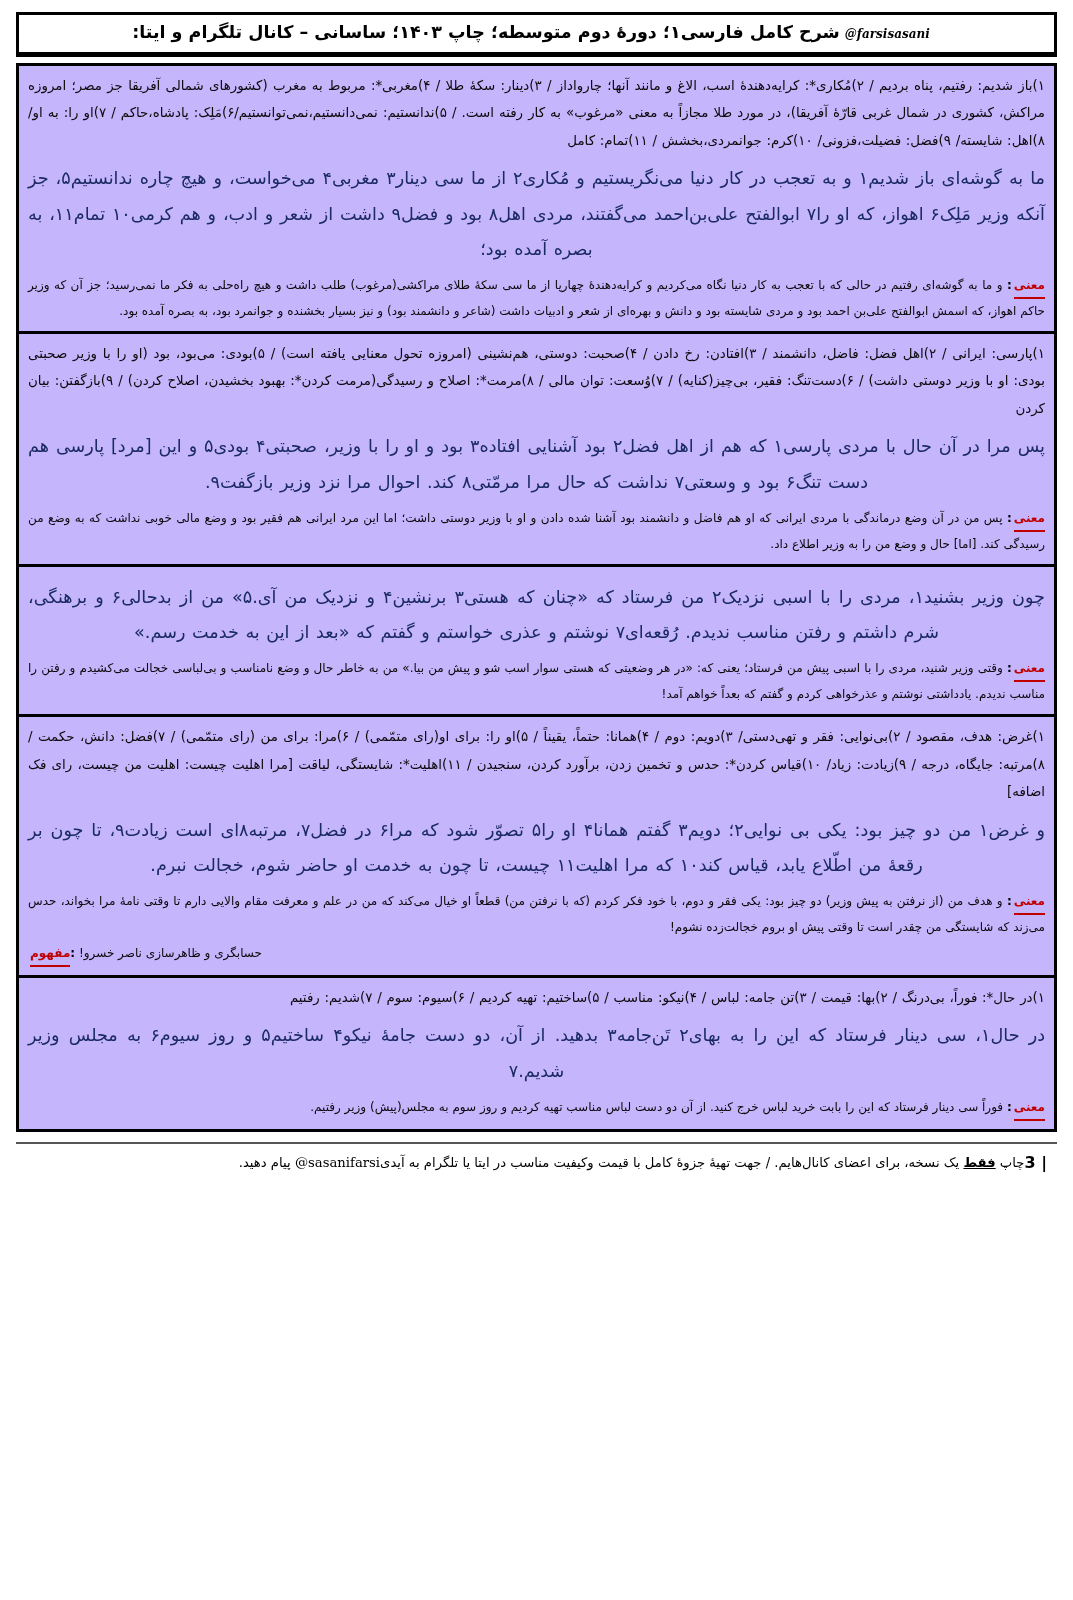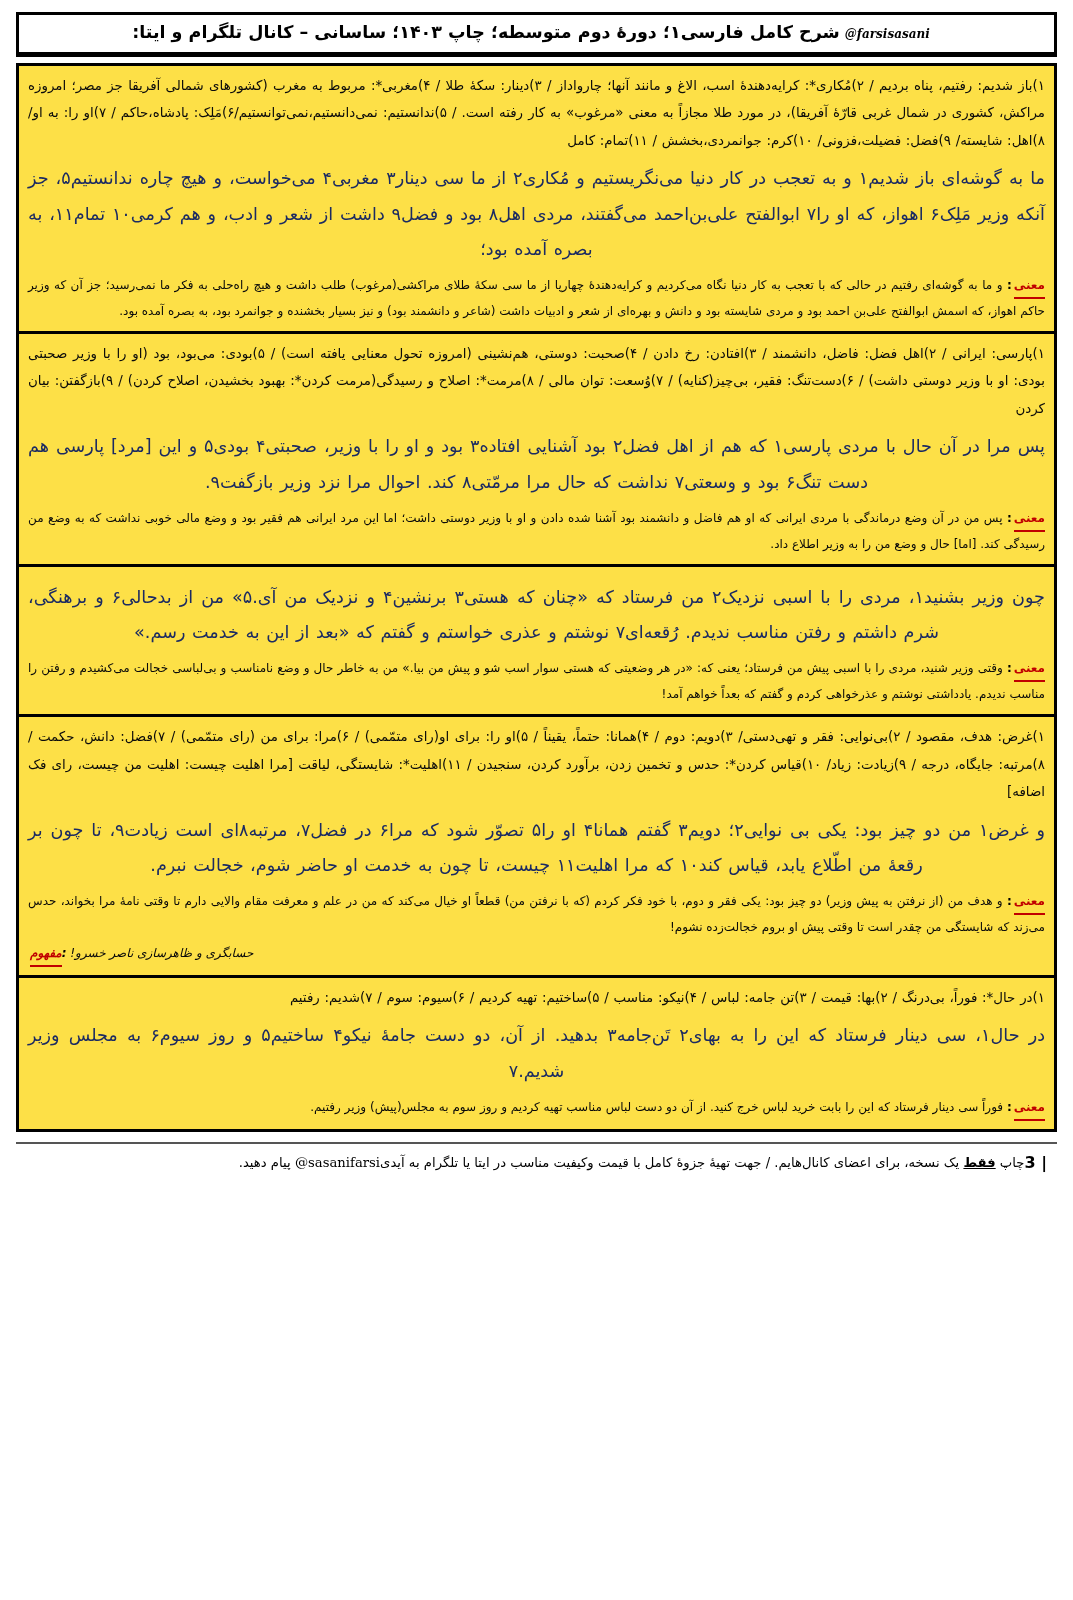--- a/index.html
+++ b/index.html
@@ -48,21 +48,21 @@
     unicode-bidi: embed;
     display: inline-block;
     margin-right: 11px;
     vertical-align: baseline;
   }
 
   
   .doc-frame {
     border: 3px solid #000;
     margin: 0 4px;
-    background: #fde047;
+    background: #c4b5fd;
   }
   .lesson {
     border-bottom: 3px solid #000;
     padding: 6px 9px 8px 9px;
   }
   .lesson:last-child { border-bottom: none; }
 
   
   .gloss {
     font-size: 13.4px;
@@ -168,21 +168,21 @@
       </div>
     </section>
 
     <section class="lesson">
       <div class="gloss">۱)غرض: هدف، مقصود / ۲)بی‌نوایی: فقر و تهی‌دستی/ ۳)دویم: دوم / ۴)همانا: حتماً، یقیناً / ۵)او را: برای او(رای متمّمی) / ۶)مرا: برای من (رای متمّمی) / ۷)فضل: دانش، حکمت / ۸)مرتبه: جایگاه، درجه / ۹)زیادت: زیاد/ ۱۰)قیاس کردن*: حدس و تخمین زدن، برآورد کردن، سنجیدن / ۱۱)اهلیت*: شایستگی، لیاقت [مرا اهلیت چیست: اهلیت من چیست، رای فک اضافه]</div>
       <div class="verse">و غرض۱ من دو چیز بود: یکی بی نوایی۲؛ دویم۳ گفتم همانا۴ او را۵ تصوّر شود که مرا۶ در فضل۷، مرتبه۸‌ای است زیادت۹، تا چون بر رقعهٔ من اطّلاع یابد، قیاس کند۱۰ که مرا اهلیت۱۱ چیست، تا چون به خدمت او حاضر شوم، خجالت نبرم.</div>
       <div class="note">
         <span class="note-label">معنی</span><span class="note-colon">:</span>
         <span>و هدف من (از نرفتن به پیش وزیر) دو چیز بود: یکی فقر و دوم، با خود فکر کردم (که با نرفتن من) قطعاً او خیال می‌کند که من در علم و معرفت مقام والایی دارم تا وقتی نامهٔ مرا بخواند، حدس می‌زند که شایستگی من چقدر است تا وقتی پیش او بروم خجالت‌زده نشوم!</span>
       </div>
-      <div class="note" style="text-align:center;text-align-last:left;font-style:italic;">
+      <div class="note" style="text-align:center;text-align-last:left;">
         <span>حسابگری و ظاهرسازی ناصر خسرو!</span>
         <span class="note-colon">:</span><span class="note-label">مفهوم</span>
       </div>
     </section>
 
     <section class="lesson">
       <div class="gloss">۱)در حال*: فوراً، بی‌درنگ / ۲)بها: قیمت / ۳)تن جامه: لباس / ۴)نیکو: مناسب / ۵)ساختیم: تهیه کردیم / ۶)سیوم: سوم / ۷)شدیم: رفتیم</div>
       <div class="verse">در حال۱، سی دینار فرستاد که این را به بهای۲ تَن‌جامه۳ بدهید. از آن، دو دست جامهٔ نیکو۴ ساختیم۵ و روز سیوم۶ به مجلس وزیر شدیم.۷</div>
       <div class="note">
         <span class="note-label">معنی</span><span class="note-colon">:</span>

